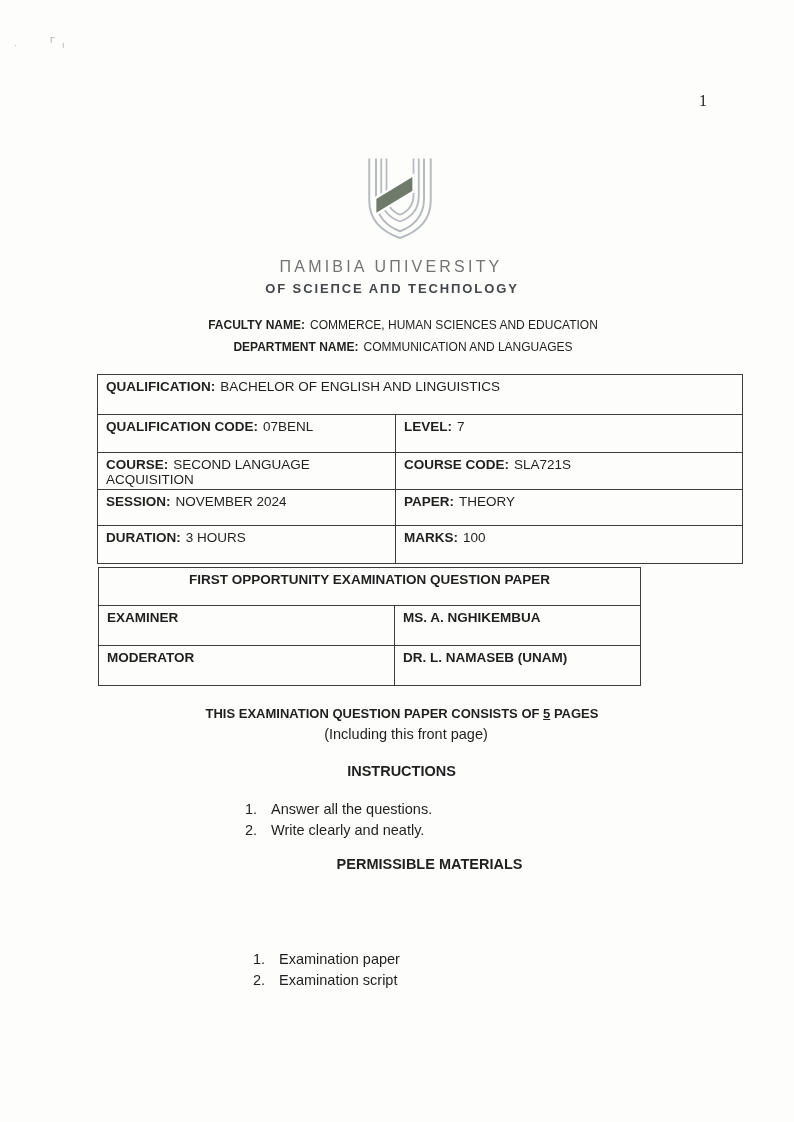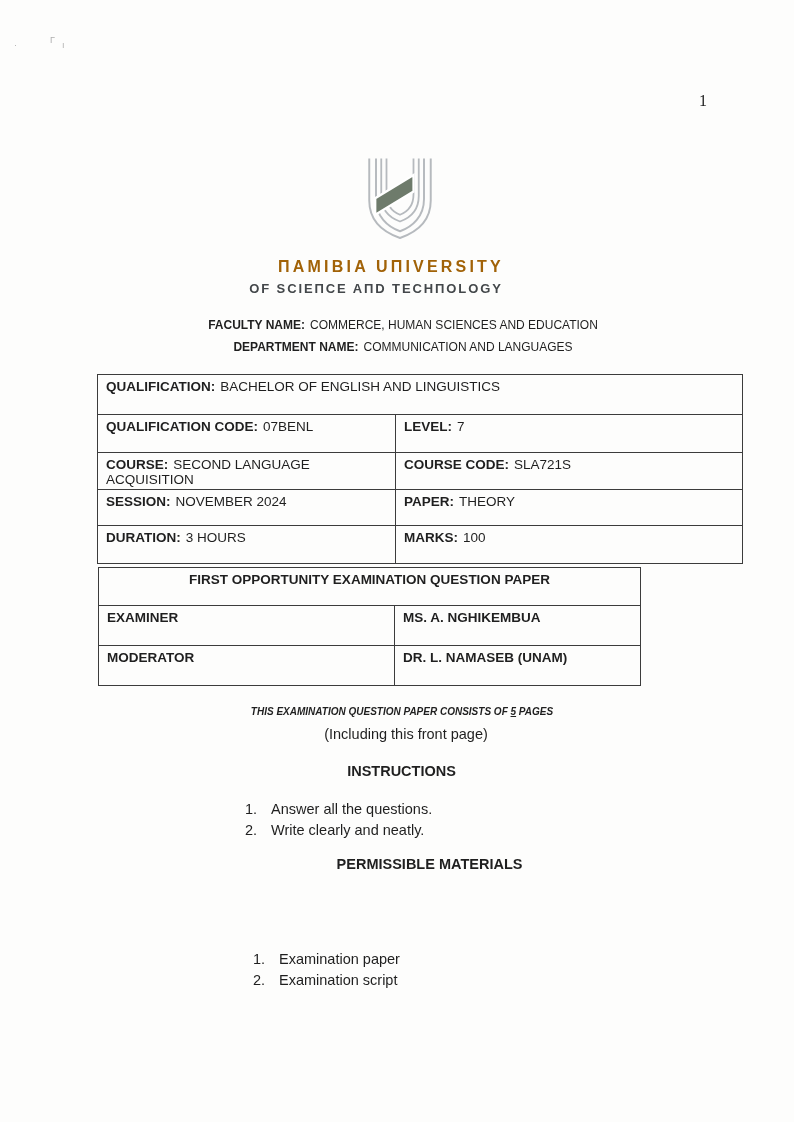--- a/index.html
+++ b/index.html
@@ -21,22 +21,22 @@
   .artifact{color:#9a9a9a;font-size:9px;opacity:.8;}
 
   
   .page-number{
     font-family:"Liberation Serif",serif;
     font-size:16px;color:#222;
   }
 
   
   .brand1{
-    font-size:16px;font-weight:bold;letter-spacing:3.2px;
-    color:#a16207;
+    font-size:16px;font-weight:normal;letter-spacing:3.2px;
+    color:#737373;
   }
   .brand2{
     font-size:13px;font-weight:bold;letter-spacing:1.9px;
     color:#43474a;
   }
 
   
   .hdr-line{font-size:12px;}
   .hdr-line .lbl{font-weight:bold;margin-right:5px;}
 
@@ -51,21 +51,21 @@
     border:1px solid #3c3c3c;
     vertical-align:top;
     padding:4px 8px 2px 8px;
     overflow:hidden;
   }
   table.doc .lbl{font-weight:bold;margin-right:5px;}
   .t2-title{text-align:center;font-weight:bold;}
   .t2-val{font-weight:bold;}
 
   
-  .pages-note{font-size:10px;font-weight:bold;font-style:italic;}
+  .pages-note{font-size:13px;font-weight:bold;}
   .subnote{font-size:14.5px;}
   .section-title{font-size:14.5px;font-weight:bold;padding-left:41px;}
 
   
   ol.plain{
     list-style:none;margin:0;padding:0;
     font-size:14.5px;counter-reset:item;
   }
   ol.plain li{line-height:20.5px;counter-increment:item;}
   ol.plain li::before{
@@ -91,21 +91,21 @@
       <path d="M28,2 V56 C28,79 43,93 60,99 C77,93 92,79 92,56 V2" fill="none" stroke="#b6babe" stroke-width="2.6"></path>
 
       <path d="M35,2 V52 C35,70 46,81 60,86 C74,81 85,70 85,52 V2" fill="none" stroke="#b6babe" stroke-width="2.4"></path>
       <path d="M42,2 V50 C42,64 50,73 60,77 C70,73 78,64 78,50 V2" fill="none" stroke="#b6babe" stroke-width="2.4"></path>
 
       <polygon points="27,77 27,55 78,24 78,46" fill="#6e7b6b" stroke="#ffffff" stroke-width="3"></polygon>
     </svg>
   </div>
 
   <div class="abs centered brand1" style="left:391px;top:258px;">ΠAMIBIA UΠIVERSITY</div>
-  <div class="abs centered brand2" style="left:376px;top:281px;text-align:center;">OF SCIEΠCE AΠD TECHΠOLOGY</div>
+  <div class="abs centered brand2" style="left:392px;top:281px;text-align:center;">OF SCIEΠCE AΠD TECHΠOLOGY</div>
 
   <div class="abs centered hdr-line" style="left:403px;top:318px;">
     <span class="lbl">FACULTY NAME:</span><span>COMMERCE, HUMAN SCIENCES AND EDUCATION</span>
   </div>
   <div class="abs centered hdr-line" style="left:403px;top:340px;">
     <span class="lbl">DEPARTMENT NAME:</span><span>COMMUNICATION AND LANGUAGES</span>
   </div>
 
   <table class="doc abs" style="left:97px;top:374px;width:646px;">
     <colgroup>

